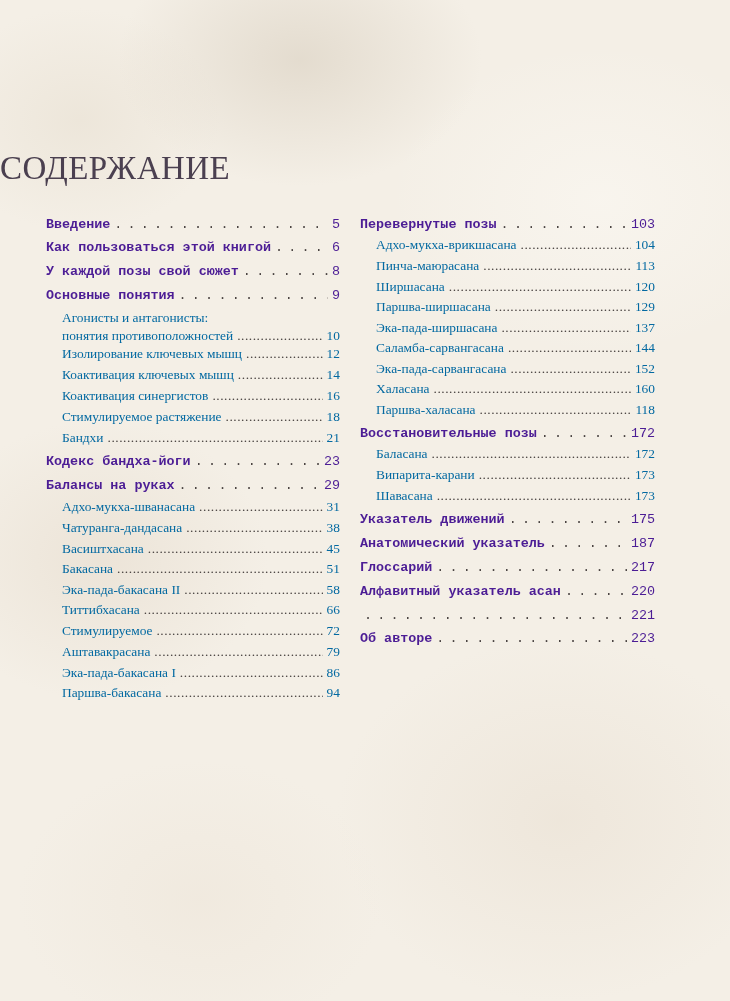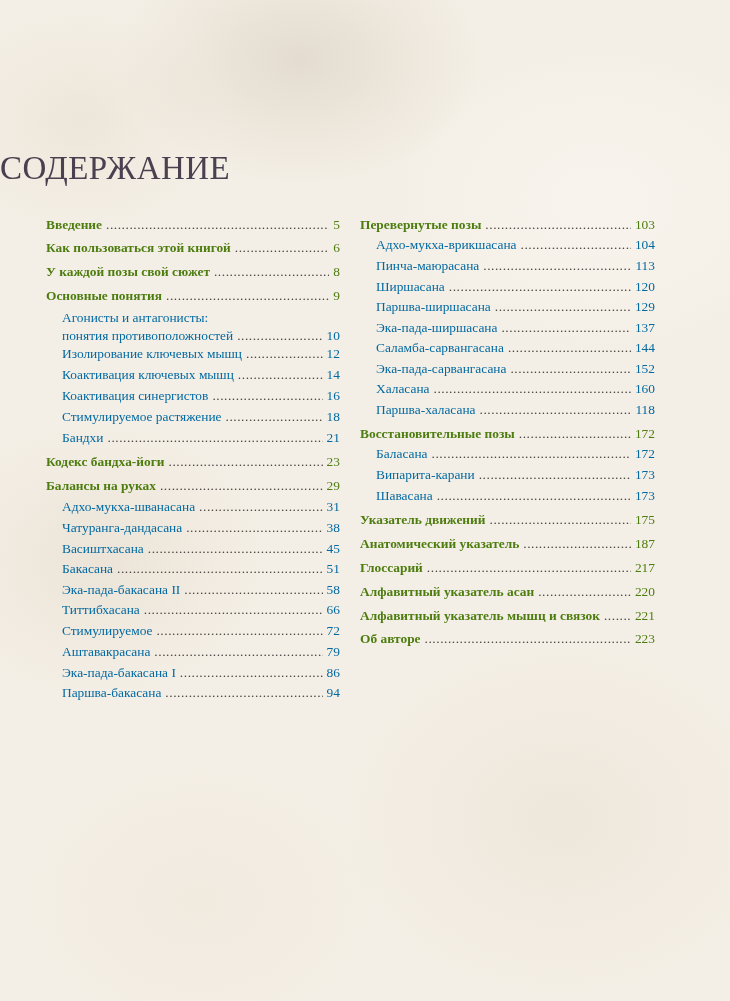--- a/index.html
+++ b/index.html
@@ -23,21 +23,21 @@
   }
   .col { position: absolute; top: 0; }
   .col.left { left: 46px; width: 294px; }
   .col.right { left: 360px; width: 295px; }
   .entry {
     position: absolute; left: 0; right: 0; height: 18px;
     display: flex; align-items: flex-end; font-size: 13.4px; line-height: 16px;
     white-space: nowrap;
   }
   .entry.sub { left: 16px; color: #0369a1; }
-  .entry.main { font-weight: bold; color: #4d7c0f; }
+  .entry.main { font-weight: bold; color: #4c1d95; font-family: Liberation Mono, monospace; }
   .entry .label { flex: 0 0 auto; }
   .entry .dots {
     flex: 1 1 auto; overflow: hidden; margin: 0 4px; letter-spacing: 2.6px;
     font-weight: normal; color: #4a4442;
   }
   .entry .dots::before {
     content: ". . . . . . . . . . . . . . . . . . . . . . . . . . . . . . . . . . . . . . . . . . . . . . . . . . . . . . . . . . . . . . . . .";
     letter-spacing: -1.4px; word-spacing: 0px;
   }
   .entry .page { flex: 0 0 auto; font-weight: normal; text-align: right; }
@@ -249,21 +249,20 @@
       <span class="label">Глоссарий</span>
         <span class="dots"></span>
         <span class="page">217</span>
     </div>
     <div class="entry main" style="top:582px">
       <span class="label">Алфавитный указатель асан</span>
         <span class="dots"></span>
         <span class="page">220</span>
     </div>
     <div class="entry main" style="top:606px">
-      <span class="label">Алфавитный указатель мышц и связок</span>
         <span class="dots"></span>
         <span class="page">221</span>
     </div>
     <div class="entry main" style="top:629px">
       <span class="label">Об авторе</span>
         <span class="dots"></span>
         <span class="page">223</span>
     </div>
   </div>
 </div>

